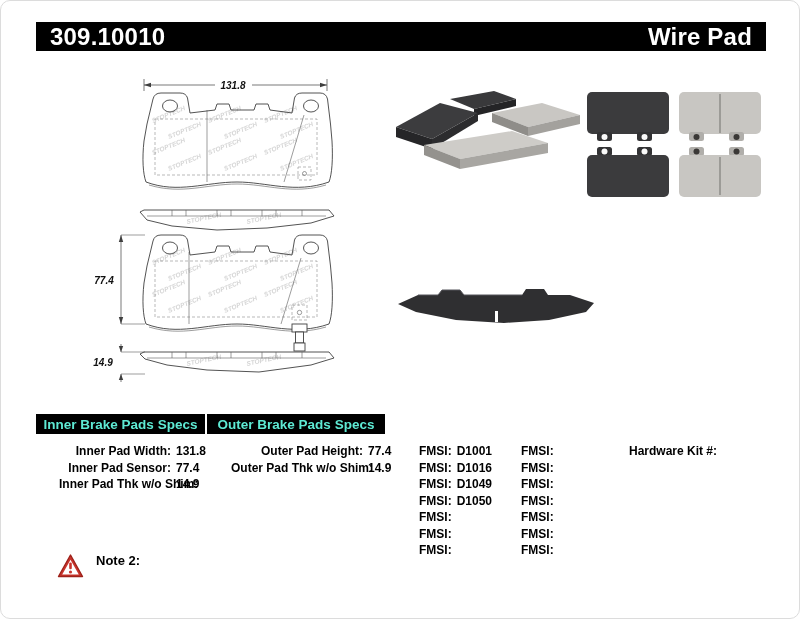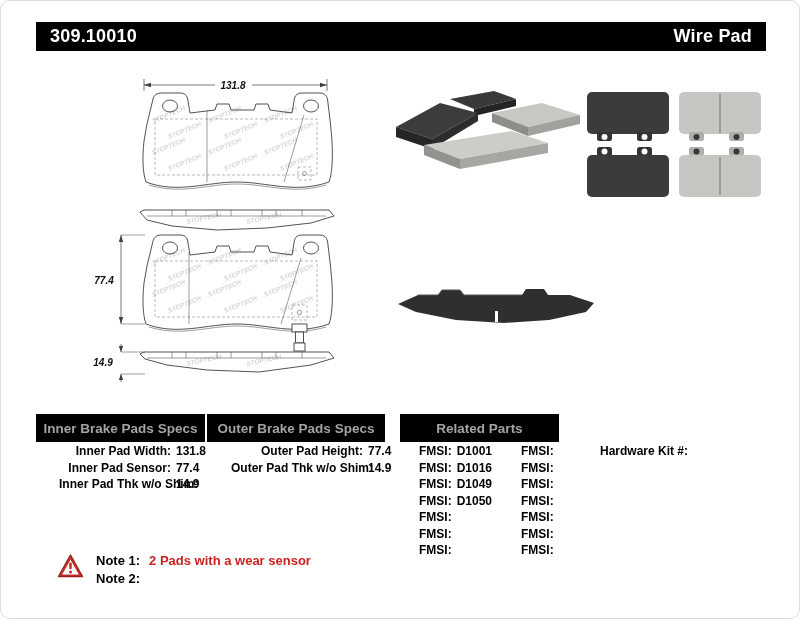--- a/index.html
+++ b/index.html
@@ -6,38 +6,38 @@
   .page{
     position:relative;width:798px;height:617px;background:#fff;
     border:1px solid #dcdcdc;border-radius:10px;overflow:hidden;
     font-family:"Liberation Sans",sans-serif;color:#000;
   }
   
   .header-bar{
     position:absolute;left:35px;top:21px;width:730px;height:29px;
     background:#000;color:#fff;display:flex;justify-content:space-between;
     align-items:center;padding:8px 14px;box-sizing:border-box;
-    font-size:18px;font-weight:bold;letter-spacing:0.2px;
+    font-size:24px;font-weight:bold;letter-spacing:0.2px;
   }
   
   .draw-svg{position:absolute;left:86px;top:68px;width:260px;height:315px;}
   .draw-svg .ol{fill:none;stroke:#3f3f3f;stroke-width:0.9;stroke-linejoin:round;}
   .draw-svg .thin{fill:none;stroke:#5a5a5a;stroke-width:0.6;}
   .draw-svg .dash{fill:none;stroke:#8a8a8a;stroke-width:0.6;stroke-dasharray:3,2;}
   .draw-svg .dimline{stroke:#3f3f3f;stroke-width:0.7;fill:none;}
   .draw-svg .arrow{fill:#3f3f3f;stroke:none;}
   .draw-svg .dim{font:italic bold 10px "Liberation Sans",sans-serif;fill:#111;}
   .draw-svg .wm{font:italic bold 6.5px "Liberation Sans",sans-serif;fill:#d6d6d6;}
   .draw-svg .sensor{fill:#fff;stroke:#3f3f3f;stroke-width:0.9;}
   
   .photo{position:absolute;}
   
   .thead{position:absolute;left:35px;top:413px;display:flex;}
   .th{
-    background:#000;color:#a3a3a3;height:28px;display:flex;align-items:center;
+    background:#000;color:#5eead4;height:20px;display:flex;align-items:center;
     justify-content:center;font-size:13.5px;font-weight:bold;
   }
   .th-inner{width:169px;margin-right:2px;}
   .th-outer{width:178px;margin-right:15px;}
   .th-fmsi{width:209px;margin-right:5px;}
   .th-related{width:159px;}
   .spec-col{position:absolute;top:443px;}
   .trow{height:16.5px;font-size:12px;font-weight:bold;white-space:nowrap;line-height:15px;margin-left:23px;}
   .lbl{display:inline-block;text-align:right;}
   .w-inner{width:112px;}
@@ -235,21 +235,20 @@
 
   <svg class="photo" style="left:393px;top:279px;width:208px;height:56px" viewBox="0 0 208 56">
     <polygon points="4,24 24,15 44,15 48,10 66,10 70,15 128,15 132,9 150,9 154,15 176,15 200,23 192,32 155,40 110,43 62,40 22,32" fill="#2f2f31"></polygon>
     <polyline points="24,15 44,15 48,10 66,10 70,15 128,15" fill="none" stroke="#55555a" stroke-width="1"></polyline>
     <rect x="101" y="31" width="3" height="11" fill="#ffffff"></rect>
   </svg>
 
   <div class="thead">
     <div class="th th-inner">Inner Brake Pads Specs</div>
     <div class="th th-outer">Outer Brake Pads Specs</div>
-    <div class="th th-related">Related Parts</div>
   </div>
 
   <div class="spec-col" style="left:35px">
     <div class="trow"><span class="lbl w-inner">Inner Pad Width:</span><span class="val">131.8</span></div>
     <div class="trow"><span class="lbl w-inner">Inner Pad Sensor:</span><span class="val">77.4</span></div>
     <div class="trow"><span class="lbl w-inner">Inner Pad Thk w/o Shim:</span><span class="val">14.9</span></div>
   </div>
 
   <div class="spec-col" style="left:207px">
     <div class="trow"><span class="lbl w-outer">Outer Pad Height:</span><span class="val">77.4</span></div>
@@ -269,34 +268,31 @@
   <div class="spec-col" style="left:497px">
     <div class="trow"><span class="fmsi-lbl">FMSI:</span><span class="val"></span></div>
     <div class="trow"><span class="fmsi-lbl">FMSI:</span><span class="val"></span></div>
     <div class="trow"><span class="fmsi-lbl">FMSI:</span><span class="val"></span></div>
     <div class="trow"><span class="fmsi-lbl">FMSI:</span><span class="val"></span></div>
     <div class="trow"><span class="fmsi-lbl">FMSI:</span><span class="val"></span></div>
     <div class="trow"><span class="fmsi-lbl">FMSI:</span><span class="val"></span></div>
     <div class="trow"><span class="fmsi-lbl">FMSI:</span><span class="val"></span></div>
   </div>
 
-  <div class="spec-col" style="left:576px">
+  <div class="spec-col" style="left:605px">
     <div class="trow"><span>Hardware Kit #:</span><span class="val"></span></div>
   </div>
 
   <div class="notes-icon">
     <svg viewBox="0 0 27 27" width="27" height="27">
       <path d="M13.5 2 L25.5 23.5 L1.5 23.5 Z" fill="#c8342c" stroke="#9e221a" stroke-width="1.4" stroke-linejoin="round"></path>
       <path d="M13.5 6.8 L21.8 21.4 L5.2 21.4 Z" fill="#ffffff"></path>
       <rect x="12.2" y="9.5" width="2.6" height="6.8" rx="1.2" fill="#c8342c"></rect>
       <circle cx="13.5" cy="19" r="1.6" fill="#c8342c"></circle>
     </svg>
   </div>
   <div class="notes-text">
     <div class="note-row">
-      <span class="note-label">Note 1:</span><span class="note-red">2 Pads with a wear sensor</span>
-    </div>
-    <div class="note-row">
       <span class="note-label">Note 2:</span><span class="note-red"></span>
     </div>
   </div>
 
 </div>
 
 </body></html>

